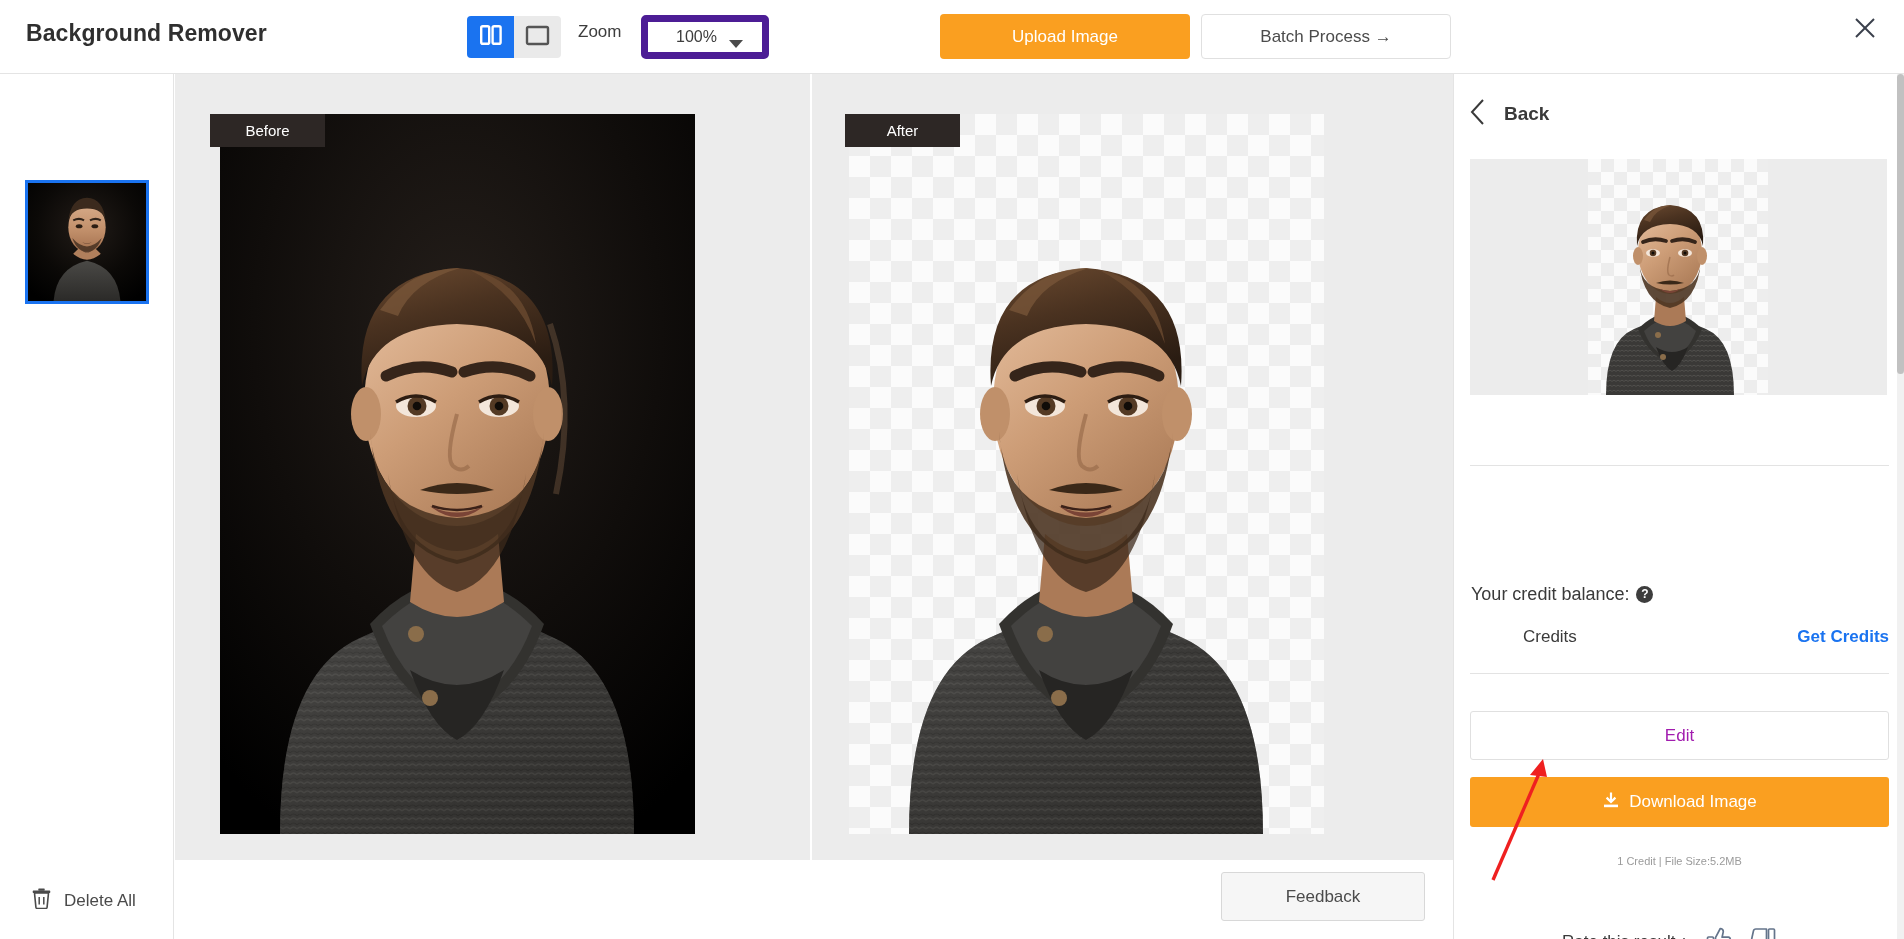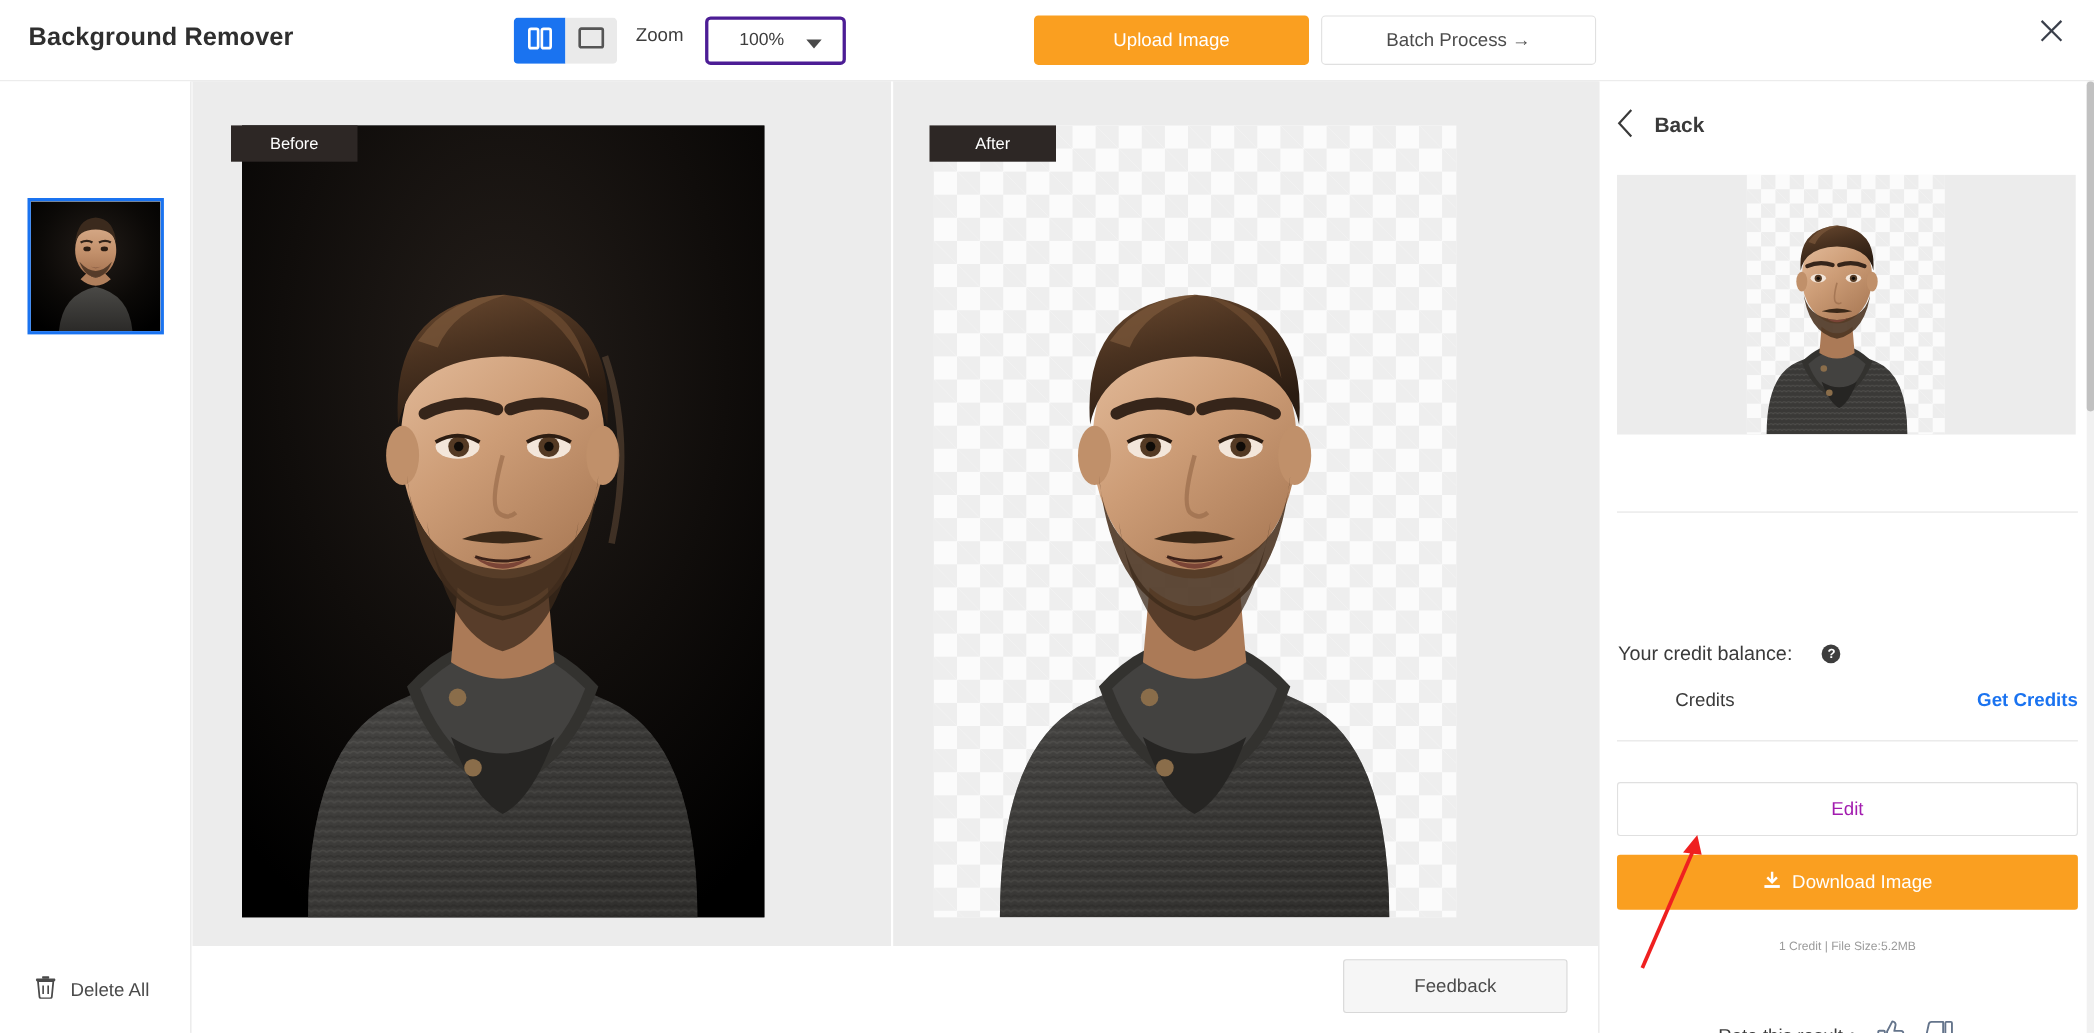--- a/index.html
+++ b/index.html
@@ -31,21 +31,21 @@
   .vt-btn.active { background: #1a73f0; }
   .vt-btn.inactive { background: #eaeaea; }
 
   .zoom-label {
     position: absolute; left: 578px; top: 22px;
     font-size: 17px; color: #3d3d3d;
   }
   .zoom-select {
     position: absolute; left: 641px; top: 15px;
     width: 128px; height: 44px;
-    border: 3px solid #4c1d95; border-radius: 5px; background: #fff;
+    border: 7px solid #4c1d95; border-radius: 5px; background: #fff;
     display: flex; align-items: center; cursor: pointer;
   }
   .zoom-value { margin-left: 28px; font-size: 16px; color: #3d3d3d; }
   .caret {
     position: absolute; right: 19px; top: 18px;
     width: 0; height: 0;
     border-left: 7px solid transparent; border-right: 7px solid transparent;
     border-top: 8px solid #4a4a4a;
   }
 
@@ -164,21 +164,21 @@
   }
 
   .divider {
     position: absolute; left: 16px; width: 419px; height: 1px; background: #e3e3e3;
   }
   .div-1 { top: 391px; }
   .div-2 { top: 599px; }
 
   .credit-title {
     position: absolute; left: 17px; top: 510px;
-    display: flex; align-items: center; gap: 27px;
+    display: flex; align-items: center; gap: 7px;
     font-size: 18px; color: #3a3a3a;
   }
   .help-icon {
     width: 17px; height: 17px; border-radius: 50%; background: #3d3d3d;
     color: #fff; font-size: 12px; line-height: 17px; text-align: center;
     font-weight: bold; cursor: pointer;
   }
   .credit-row {
     position: absolute; left: 17px; top: 553px; width: 418px;
     display: flex; align-items: flex-start; font-size: 17px; color: #3a3a3a;

